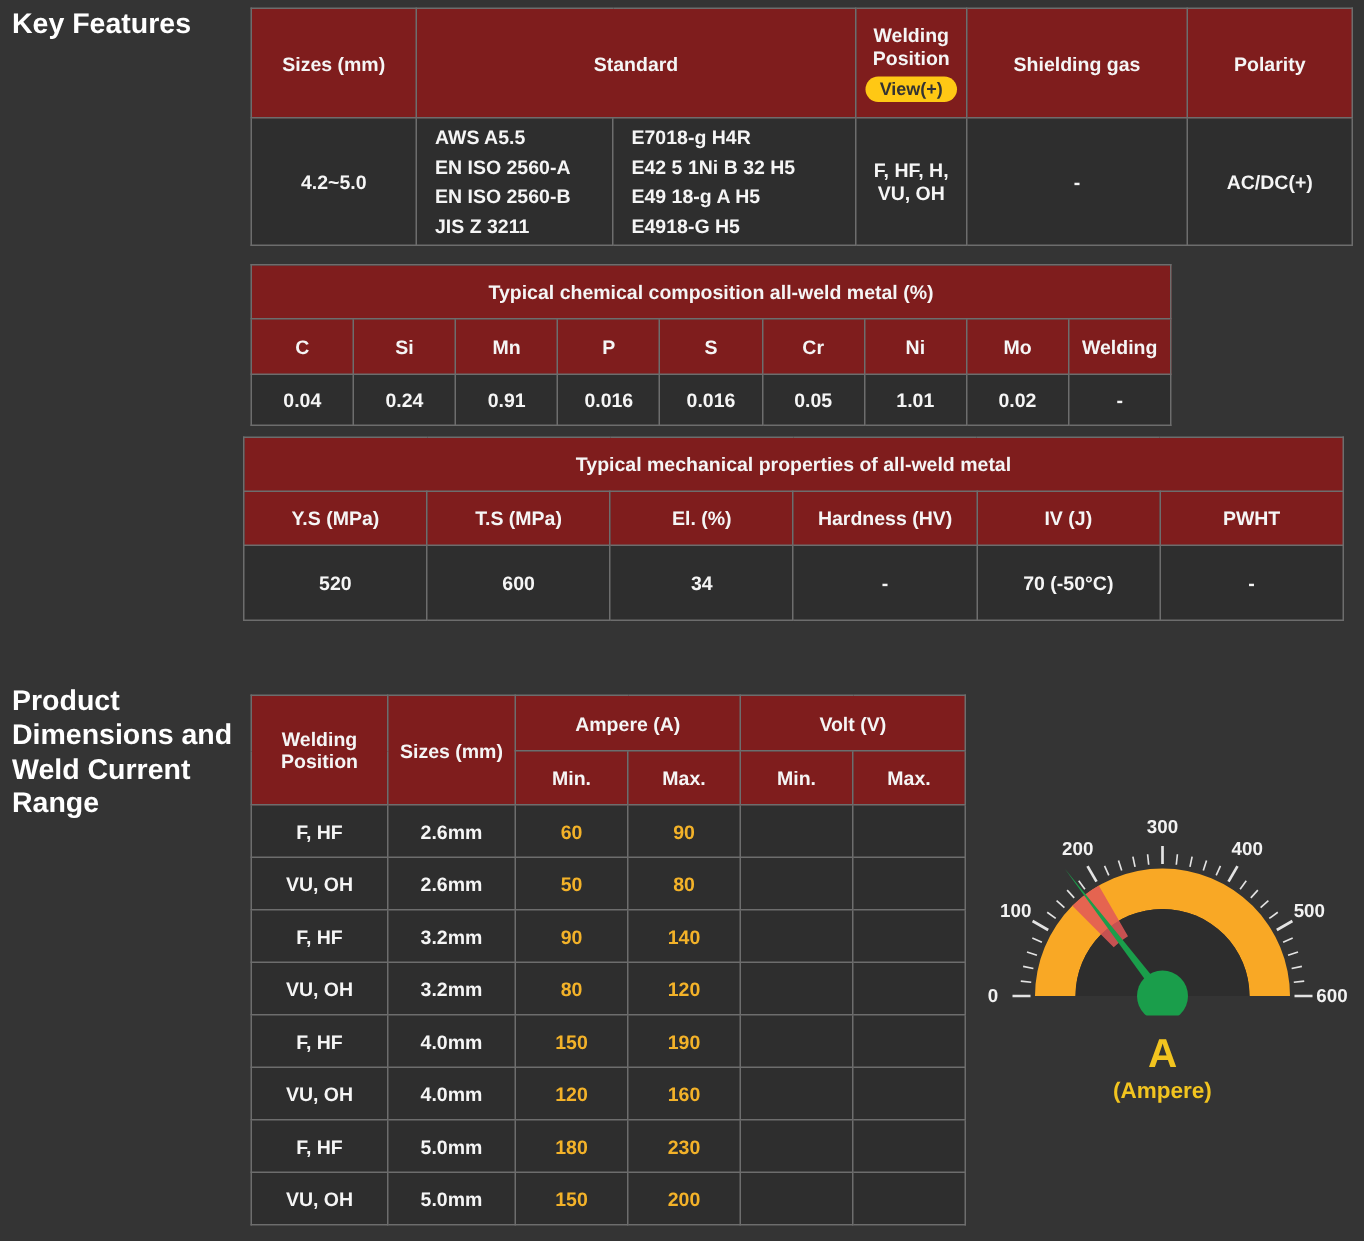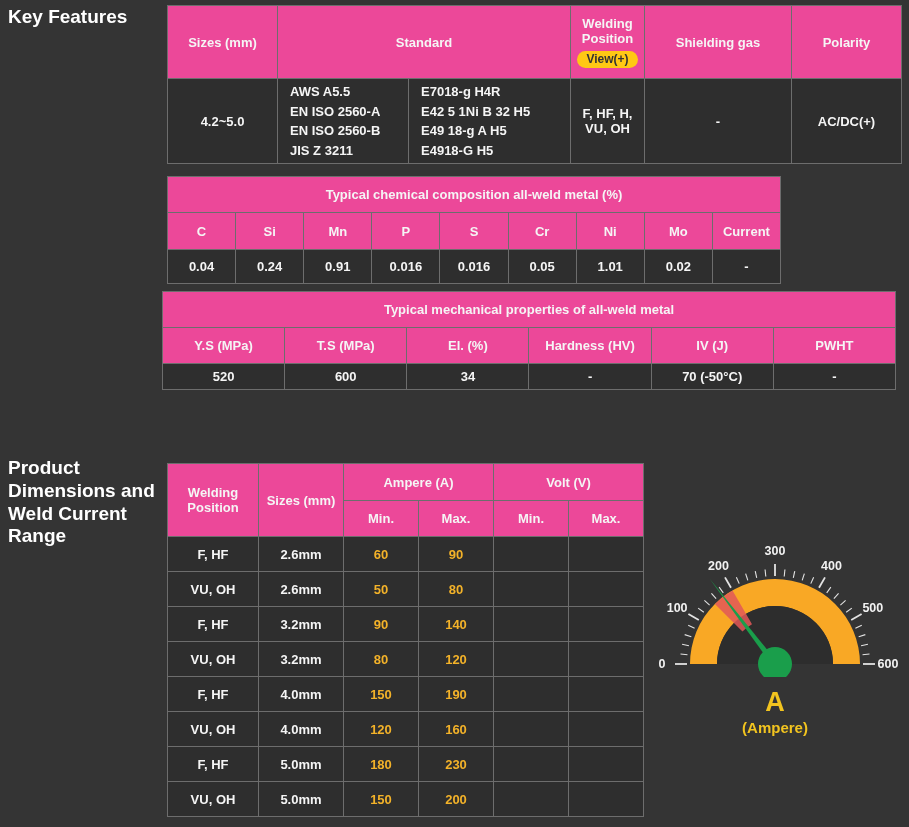--- a/index.html
+++ b/index.html
@@ -1,30 +1,30 @@
 <!DOCTYPE html>
 <html><head>
 <meta charset="utf-8">
 <style>
   html,body{margin:0;padding:0;background:#343434;font-family:"Liberation Sans",sans-serif;}
   .canvas{position:relative;width:909px;height:827px;background:#343434;overflow:hidden;color:#fafafa;}
   .side-heading{position:absolute;left:8px;width:160px;font-size:19px;font-weight:bold;color:#ffffff;line-height:1.2;}
   table{border-collapse:collapse;position:absolute;table-layout:fixed;}
   th,td{border:1px solid #6d6d6d;text-align:center;vertical-align:middle;
         font-size:13px;font-weight:bold;color:#f5f5f5;padding:2px 4px;}
-  th{background:#ec4899;}
+  th{background:#7f1d1d;}
   td{background:#2e2e2e;}
   .title-row th{font-size:13px;height:31px;}
   .spec-h{height:73px;}
   .spec-d{height:85px;}
   .list-cell{text-align:left;white-space:pre-line;line-height:1.5;padding-left:12px;}
   .badge{display:inline-block;background:#ffc814;color:#333333;border-radius:9px;
          padding:1px 9px 2px;font-size:12px;font-weight:bold;margin-top:5px;cursor:pointer;}
   .chem-h{height:37px;} .chem-d{height:34px;}
-  .mech-h{height:36px;} .mech-d{height:26px;}
+  .mech-h{height:36px;} .mech-d{height:50px;}
   .cur-h1{height:37px;} .cur-h2{height:36px;margin-top:23px;}
   .amp{color:#f3b229;}
   .gauge-svg{position:absolute;left:640px;top:537px;}
   .gauge-label{position:absolute;left:640px;top:689px;width:270px;text-align:center;
                color:#f2c41f;font-weight:bold;line-height:1;}
   .gauge-label .unit-a{font-size:27px;display:block;}
   .gauge-label .unit-name{font-size:15px;display:block;margin-top:4px;}
 </style>
 </head>
 <body>
@@ -78,21 +78,21 @@
     </tr>
     <tr class="chem-h" id="chem-header-row">
           <th>C</th>
           <th>Si</th>
           <th>Mn</th>
           <th>P</th>
           <th>S</th>
           <th>Cr</th>
           <th>Ni</th>
           <th>Mo</th>
-          <th>Current</th>
+          <th>Welding</th>
         </tr>
     <tr class="chem-d" id="chem-value-row">
           <td>0.04</td>
           <td>0.24</td>
           <td>0.91</td>
           <td>0.016</td>
           <td>0.016</td>
           <td>0.05</td>
           <td>1.01</td>
           <td>0.02</td>

